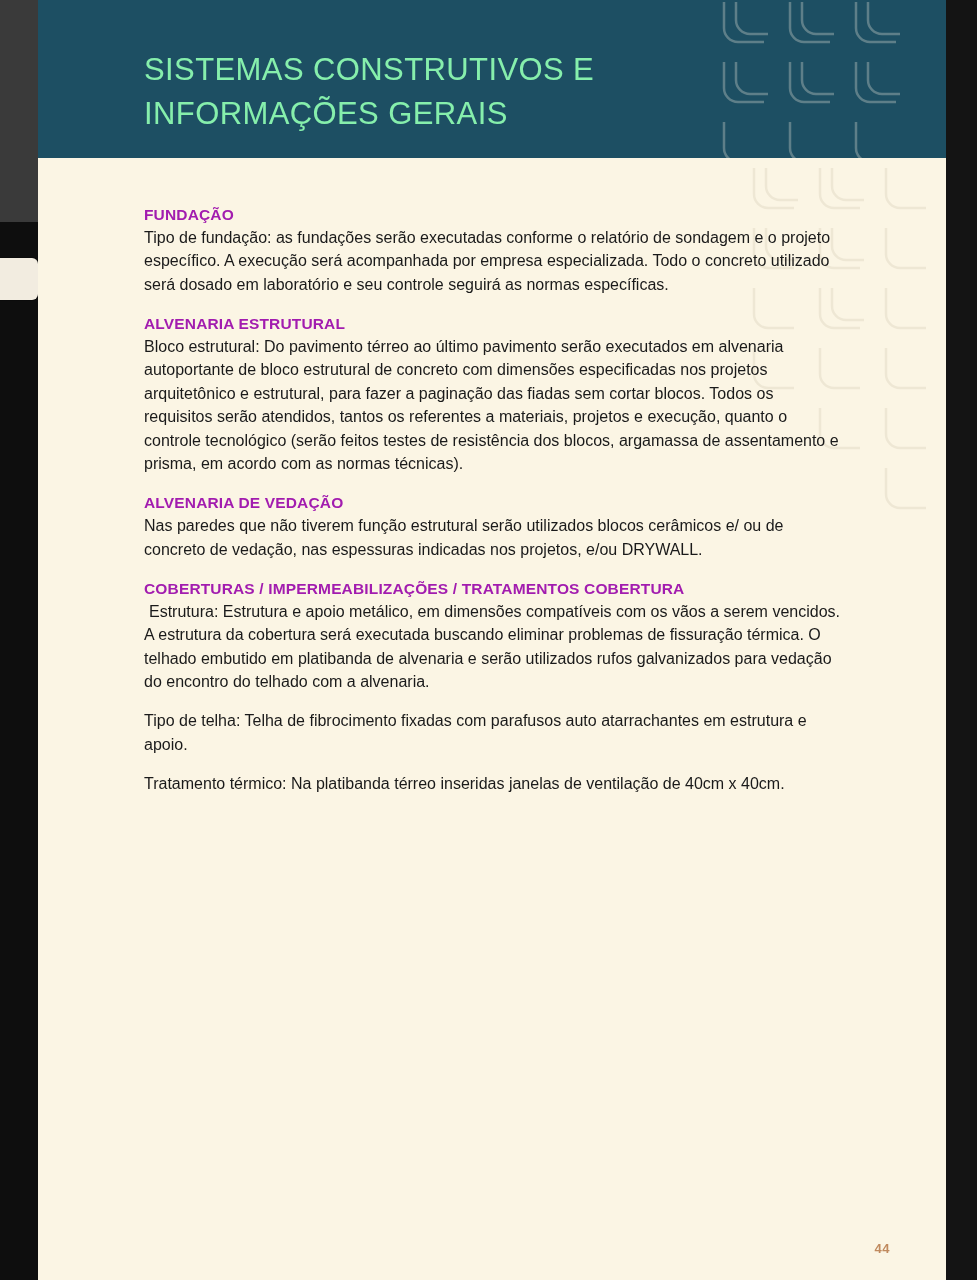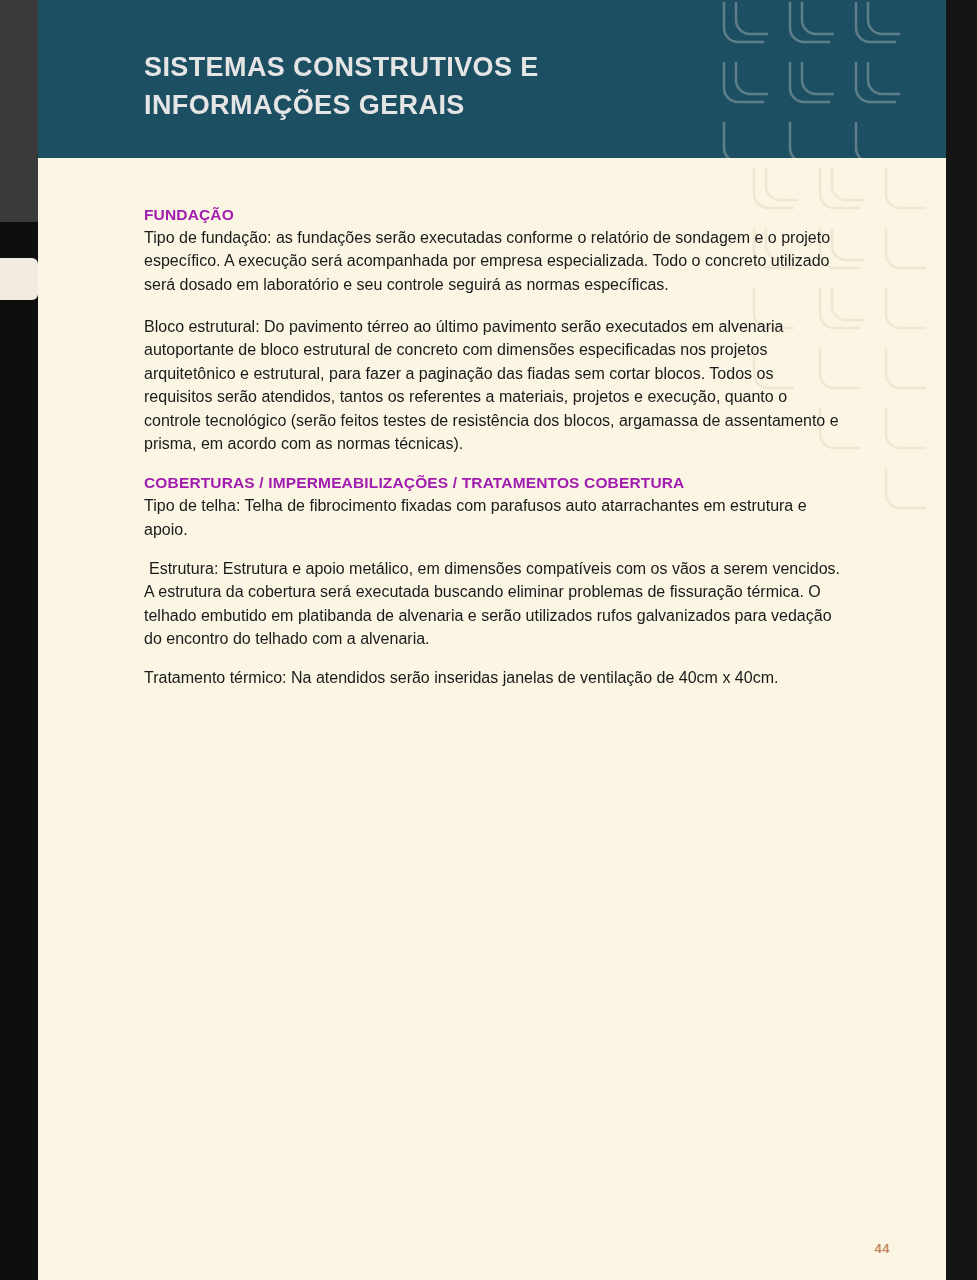--- a/index.html
+++ b/index.html
@@ -67,24 +67,24 @@
     width: 908px;
     height: 158px;
     background: #1d4f63;
     overflow: hidden;
   }
   .header-title {
     position: absolute;
     left: 106px;
     top: 48px;
     width: 640px;
-    color: #e5e5e5;
-    font-size: 27px;
+    color: #86efac;
+    font-size: 31px;
     line-height: 1.42;
-    font-weight: bold;
+    font-weight: normal;
     letter-spacing: 0.4px;
     text-transform: uppercase;
     white-space: pre-line;
   }
 
   
   .motif {
     position: absolute;
     pointer-events: none;
   }
@@ -206,27 +206,32 @@
   </svg>
 
   <div class="content">
 
     <div class="sec">
       <h2 class="sec-heading">FUNDAÇÃO</h2>
       <p class="sec-para">Tipo de fundação: as fundações serão executadas conforme o relatório de sondagem e o projeto específico. A execução será acompanhada por empresa especializada. Todo o concreto utilizado será dosado em laboratório e seu controle seguirá as normas específicas.</p>
     </div>
 
     <div class="sec">
+      <h2 class="sec-heading">ALVENARIA ESTRUTURAL</h2>
       <p class="sec-para">Bloco estrutural: Do pavimento térreo ao último pavimento serão executados em alvenaria autoportante de bloco estrutural de concreto com dimensões especificadas nos projetos arquitetônico e estrutural, para fazer a paginação das fiadas sem cortar blocos. Todos os requisitos serão atendidos, tantos os referentes a materiais, projetos e execução, quanto o controle tecnológico (serão feitos testes de resistência dos blocos, argamassa de assentamento e prisma, em acordo com as normas técnicas).</p>
     </div>
 
+    <div class="sec">
+      <h2 class="sec-heading">ALVENARIA DE VEDAÇÃO</h2>
+      <p class="sec-para">Nas paredes que não tiverem função estrutural serão utilizados blocos cerâmicos e/ ou de concreto de vedação, nas espessuras indicadas nos projetos, e/ou DRYWALL.</p>
+    </div>
 
     <div class="sec">
       <h2 class="sec-heading">COBERTURAS / IMPERMEABILIZAÇÕES / TRATAMENTOS COBERTURA</h2>
+      <p class="sec-para indent-first"> Estrutura: Estrutura e apoio metálico, em dimensões compatíveis com os vãos a serem vencidos. A estrutura da cobertura será executada buscando eliminar problemas de fissuração térmica. O telhado embutido em platibanda de alvenaria e serão utilizados rufos galvanizados para vedação do encontro do telhado com a alvenaria.</p>
       <p class="sec-para">Tipo de telha: Telha de fibrocimento fixadas com parafusos auto atarrachantes em estrutura e apoio.</p>
-      <p class="sec-para indent-first"> Estrutura: Estrutura e apoio metálico, em dimensões compatíveis com os vãos a serem vencidos. A estrutura da cobertura será executada buscando eliminar problemas de fissuração térmica. O telhado embutido em platibanda de alvenaria e serão utilizados rufos galvanizados para vedação do encontro do telhado com a alvenaria.</p>
-      <p class="sec-para">Tratamento térmico: Na atendidos serão inseridas janelas de ventilação de 40cm x 40cm.</p>
+      <p class="sec-para">Tratamento térmico: Na platibanda térreo inseridas janelas de ventilação de 40cm x 40cm.</p>
     </div>
 
   </div>
 
   <div class="page-number">44</div>
 </div>
 
 </body></html>

